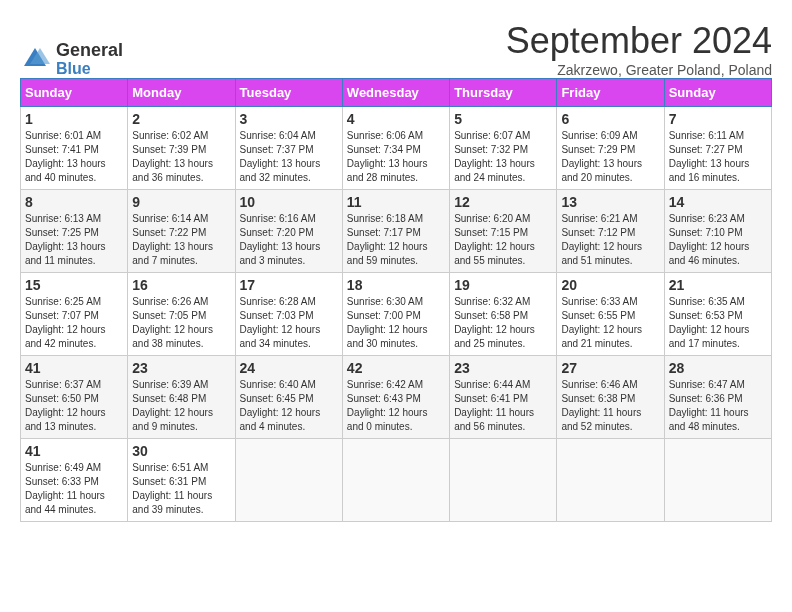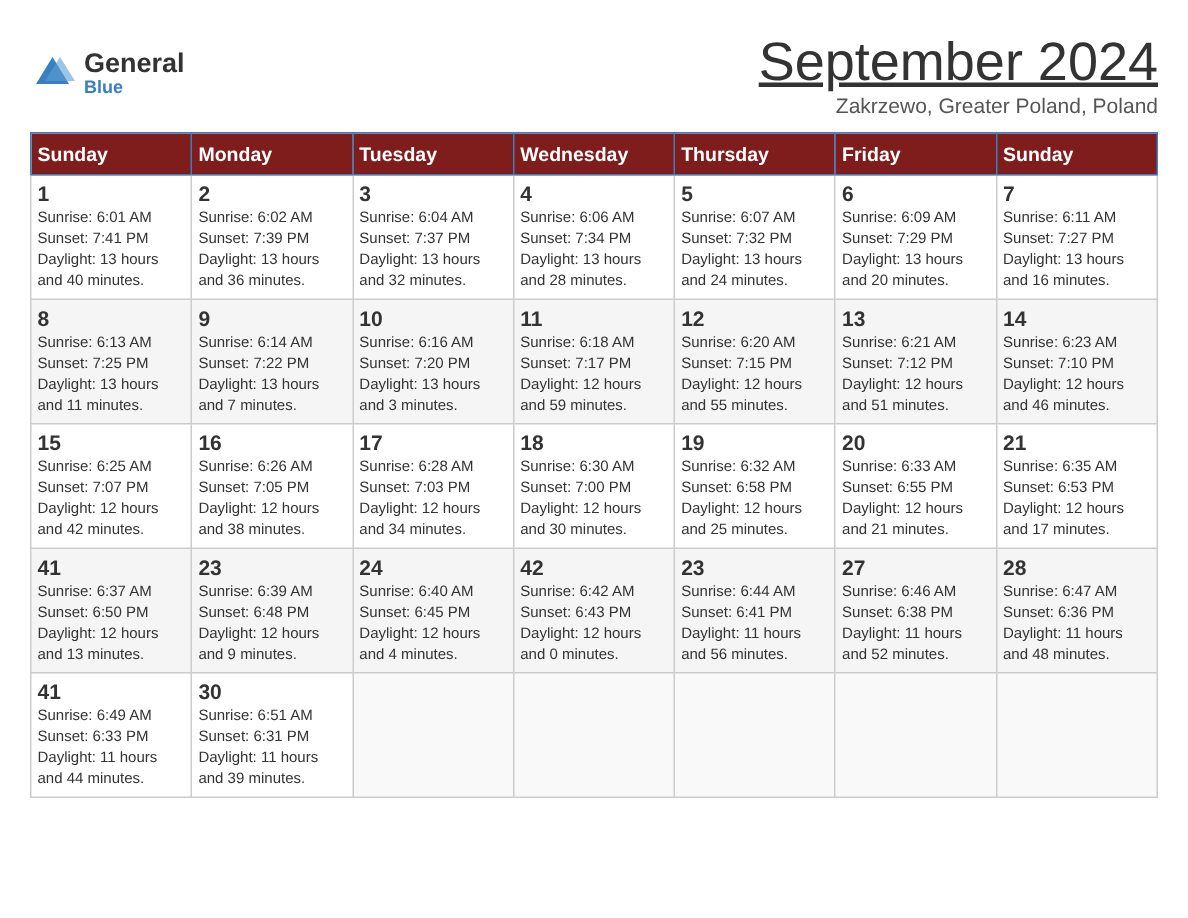--- a/index.html
+++ b/index.html
@@ -6,67 +6,66 @@
     body {
       font-family: Arial, sans-serif;
       background: #fff;
       width: 792px;
       min-height: 612px;
       padding: 20px;
     }
     .header {
       display: flex;
       justify-content: space-between;
-      align-items: center;
-      margin-bottom: 10px;
+      align-items: flex-end;
+      margin-bottom: 0;
     }
     .logo {
       display: flex;
       align-items: center;
       gap: 6px;
     }
     .logo-text {
       display: flex;
       flex-direction: column;
       line-height: 1.1;
     }
     .logo-general {
       font-size: 18px;
       font-weight: bold;
       color: #333;
     }
     .logo-blue {
-      font-size: 12px;
+      font-size: 16px;
       font-weight: bold;
       color: #3a7fc1;
     }
     .logo-icon {
       width: 30px;
       height: 30px;
     }
     .title-block {
       text-align: right;
     }
     .month-title {
       font-size: 36px;
       font-weight: normal;
       color: #333;
-      text-decoration: underline;
     }
     .subtitle {
       font-size: 14px;
       color: #555;
     }
     table {
       width: 100%;
       border-collapse: collapse;
       font-size: 11px;
     }
     thead tr th {
-      background: #7f1d1d;
+      background: #d946ef;
       color: #fff;
       padding: 6px 4px;
       text-align: left;
       font-size: 13px;
       font-weight: bold;
       border: 1px solid #3a7fc1;
     }
     tbody tr td {
       border: 1px solid #ccc;
       vertical-align: top;

